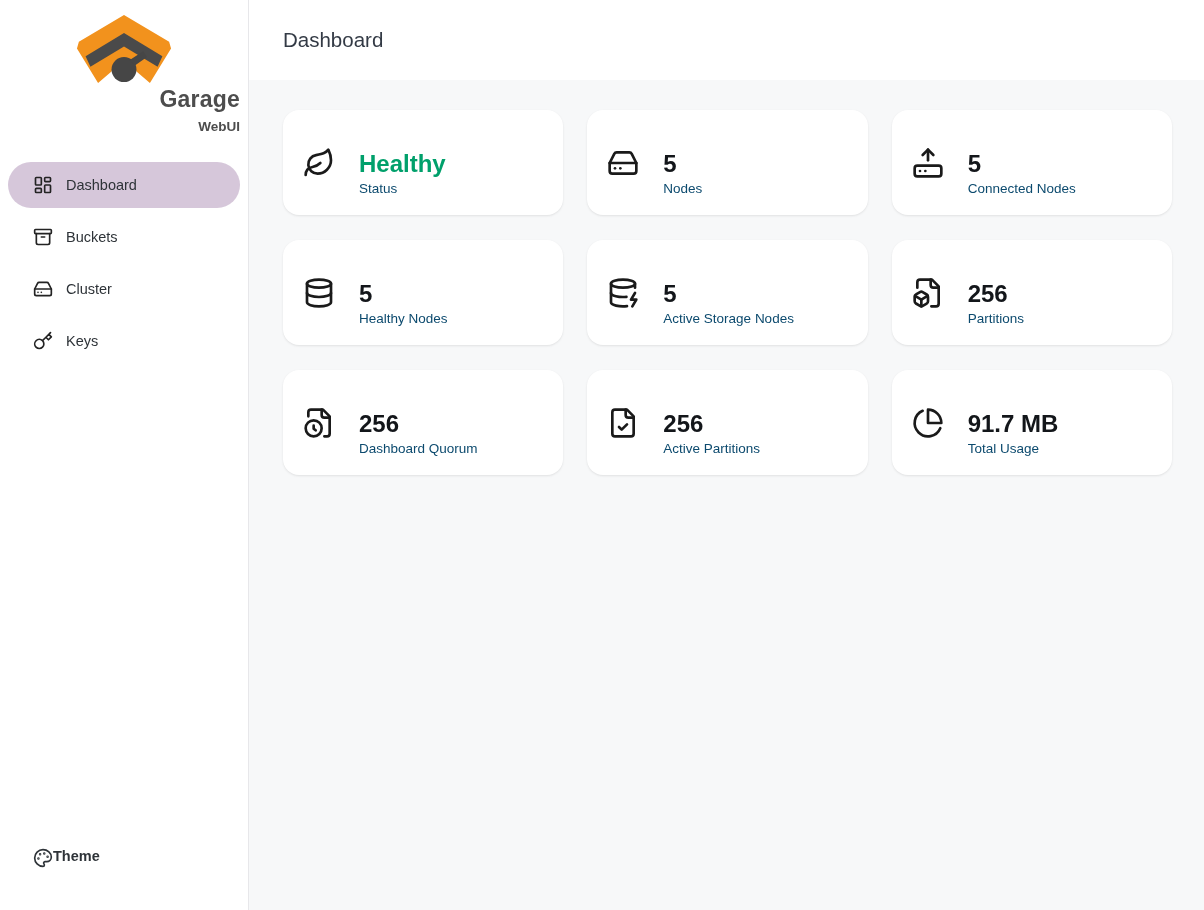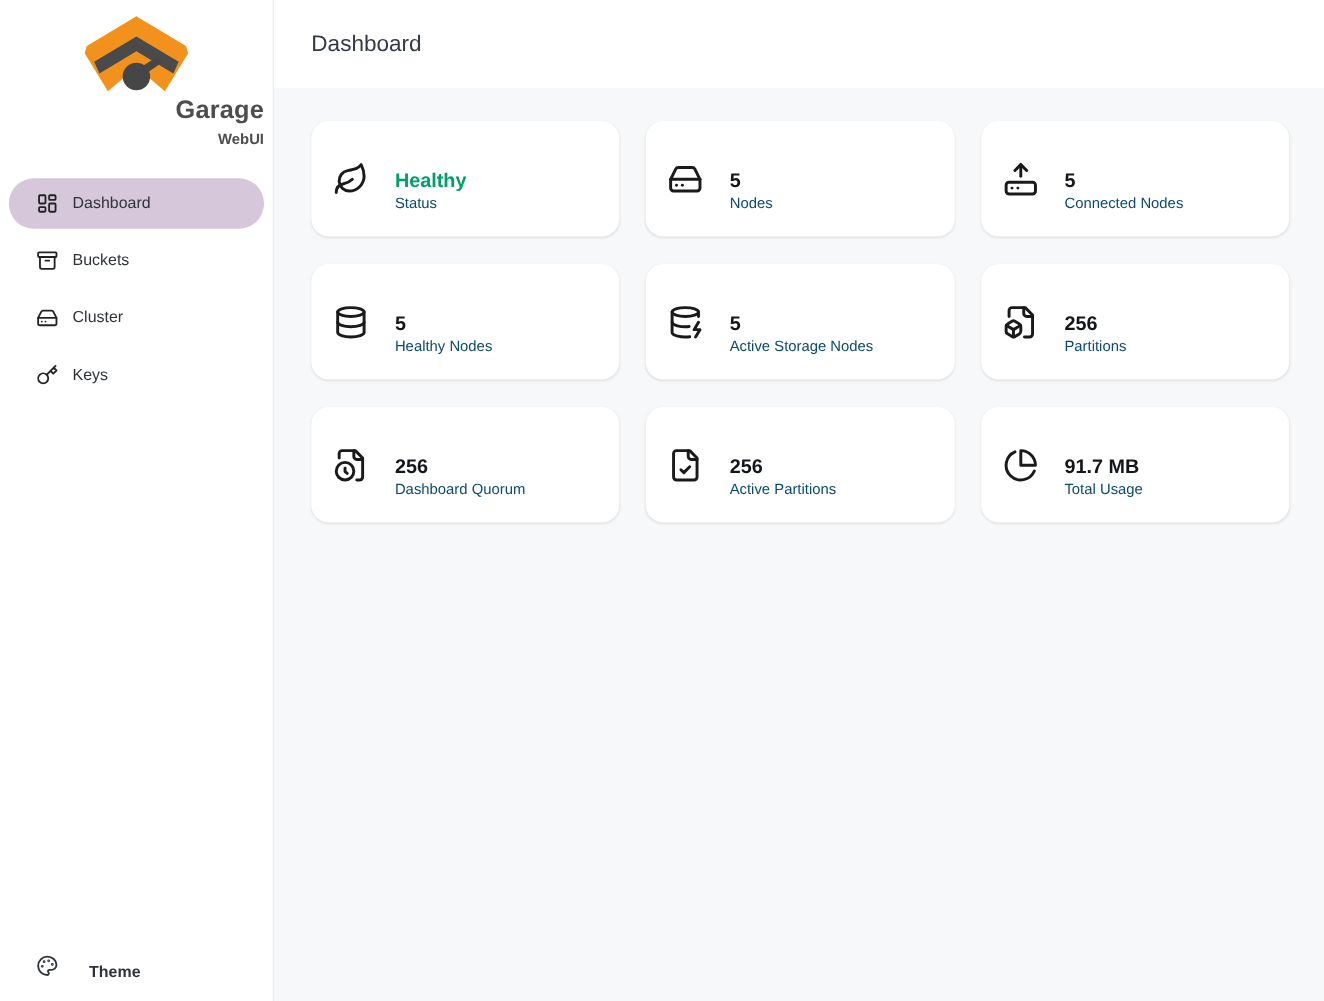--- a/index.html
+++ b/index.html
@@ -50,22 +50,22 @@
     cursor: pointer;
     user-select: none;
   }
   .nav-item.active { background: #d6c7da; }
   .nav-item .icon { flex: 0 0 auto; display: flex; color: #232323; }
   .sidebar-spacer { flex: 1; }
   .theme-btn {
     height: 44px;
     border-radius: 9999px;
     display: flex;
-    align-items: flex-end;
-    gap: 28px;
+    align-items: flex-start;
+    gap: 0;
     padding: 0 16px 0 25px;
     font-size: 14.5px;
     font-weight: 600;
     color: #2e3338;
     cursor: pointer;
     user-select: none;
   }
 
   
   .main { flex: 1; display: flex; flex-direction: column; height: 100%; }
@@ -98,21 +98,21 @@
     border-radius: 16px;
     height: 105px;
     display: flex;
     align-items: center;
     padding: 0 20px;
     box-shadow: 0 1px 3px rgba(0,0,0,0.06), 0 1px 2px rgba(0,0,0,0.04);
   }
   .card .icon { flex: 0 0 auto; display: flex; color: #1a1a1a; margin-right: 24px; }
   .card-text { display: flex; flex-direction: column; }
   .card-value {
-    font-size: 18px;
+    font-size: 24px;
     font-weight: 700;
     color: #13161a;
     line-height: 1.15;
     margin-top: 21px;
   }
   .card-value.success { color: #00a06b; }
   .card-label {
     margin-top: 3px;
     font-size: 13.5px;
     color: #0c4a6e;

